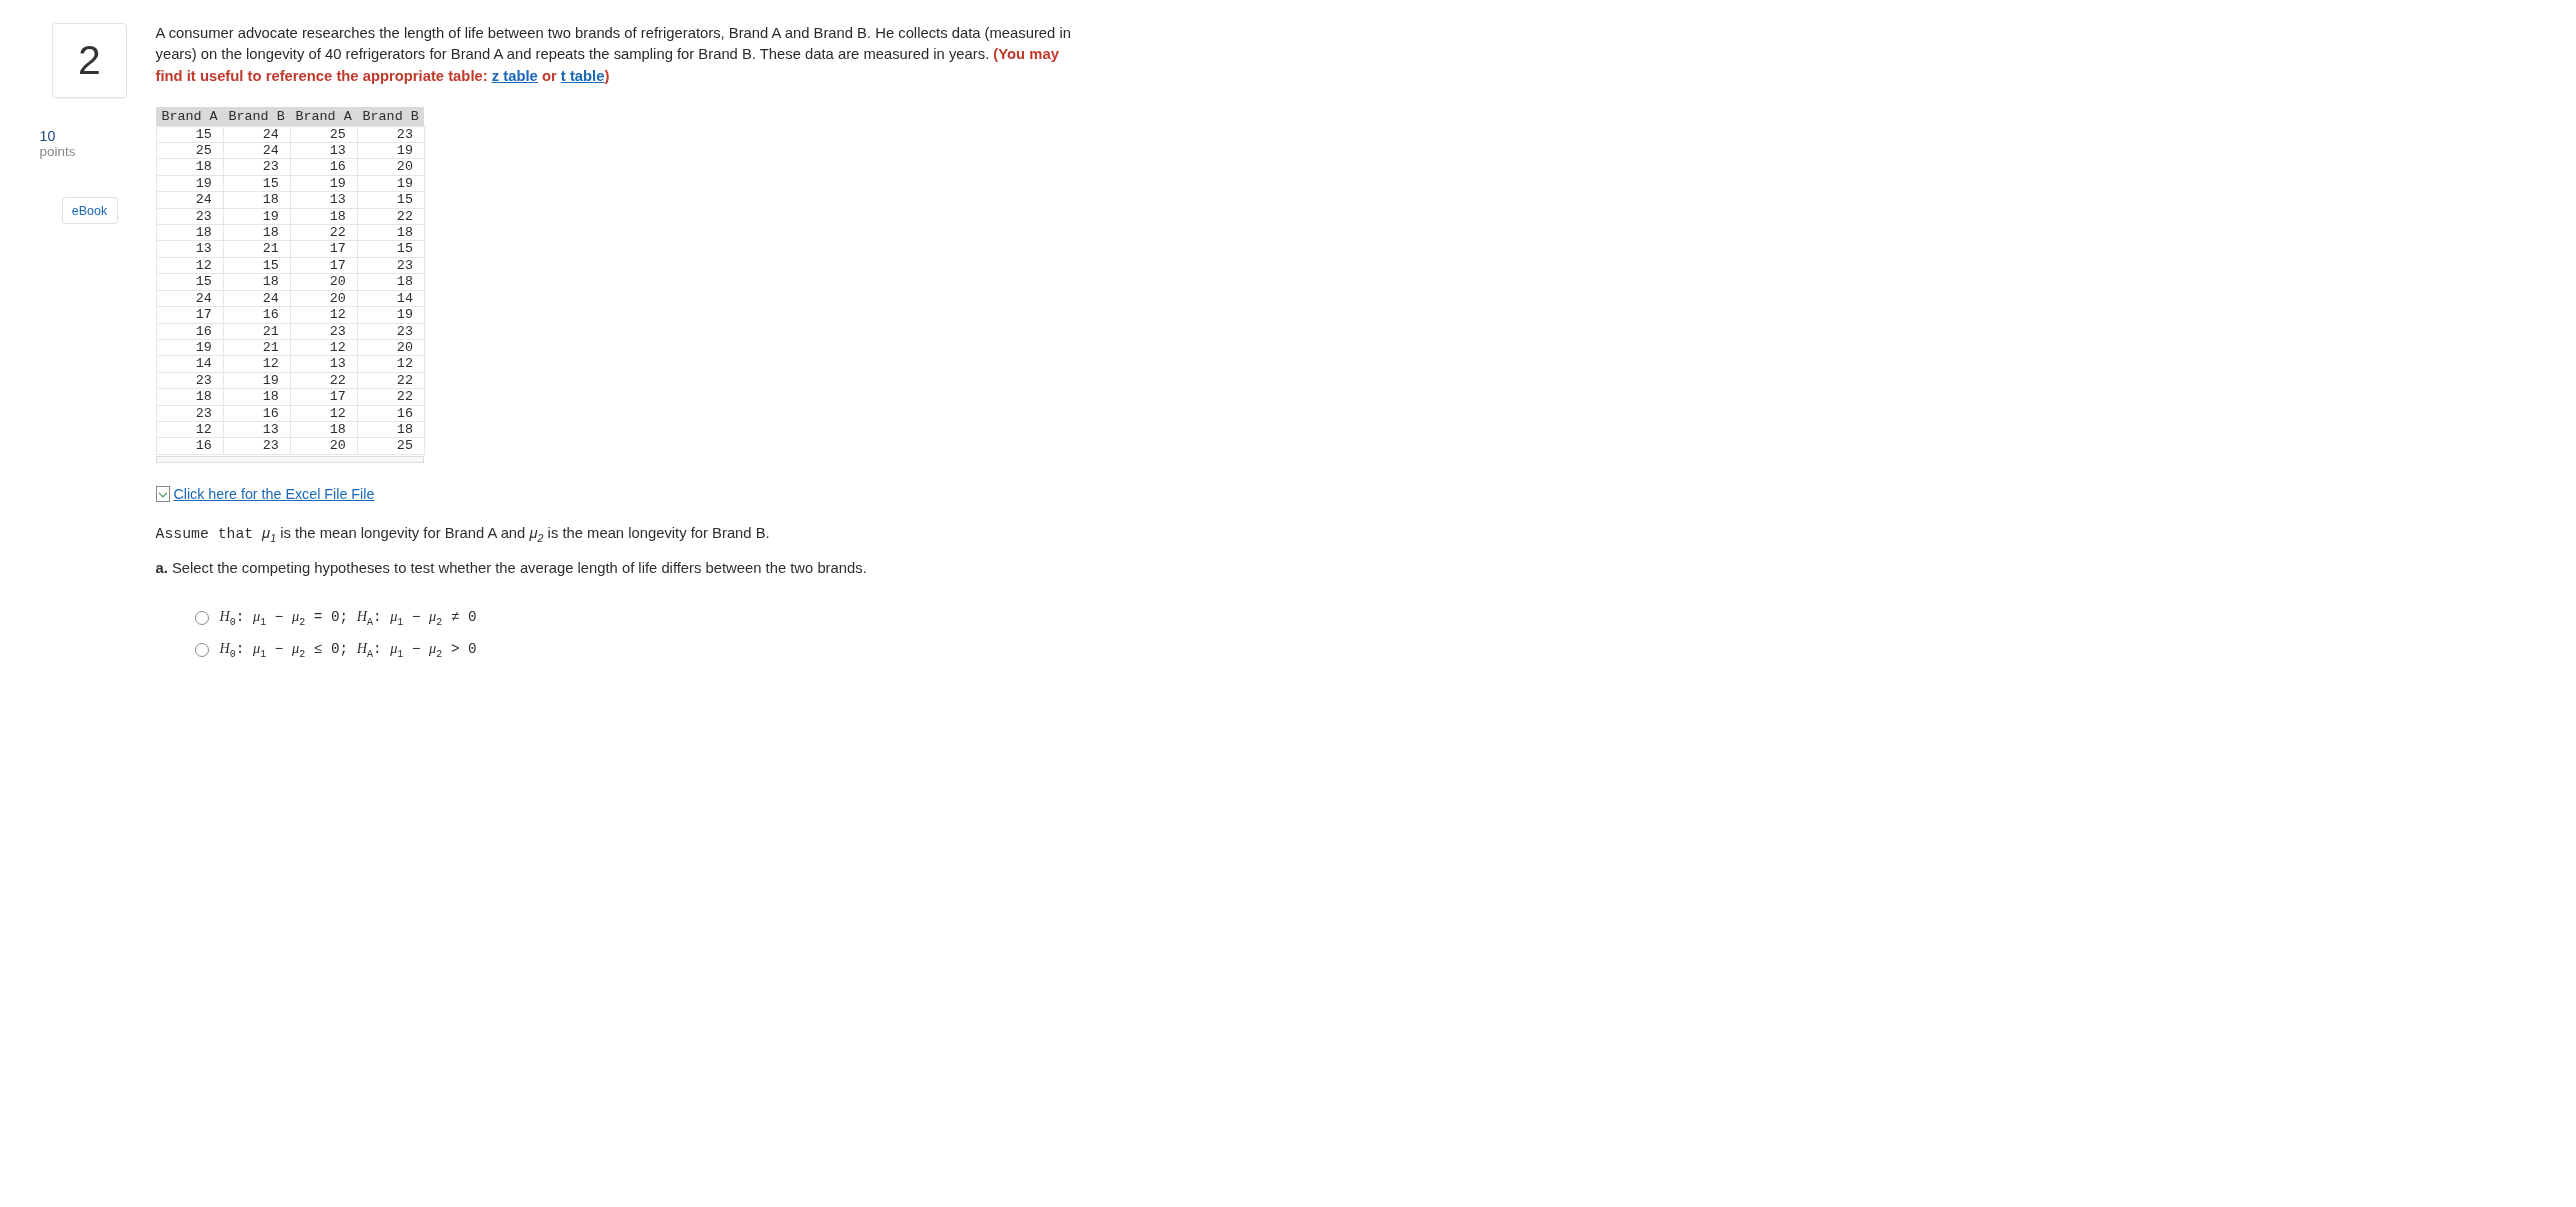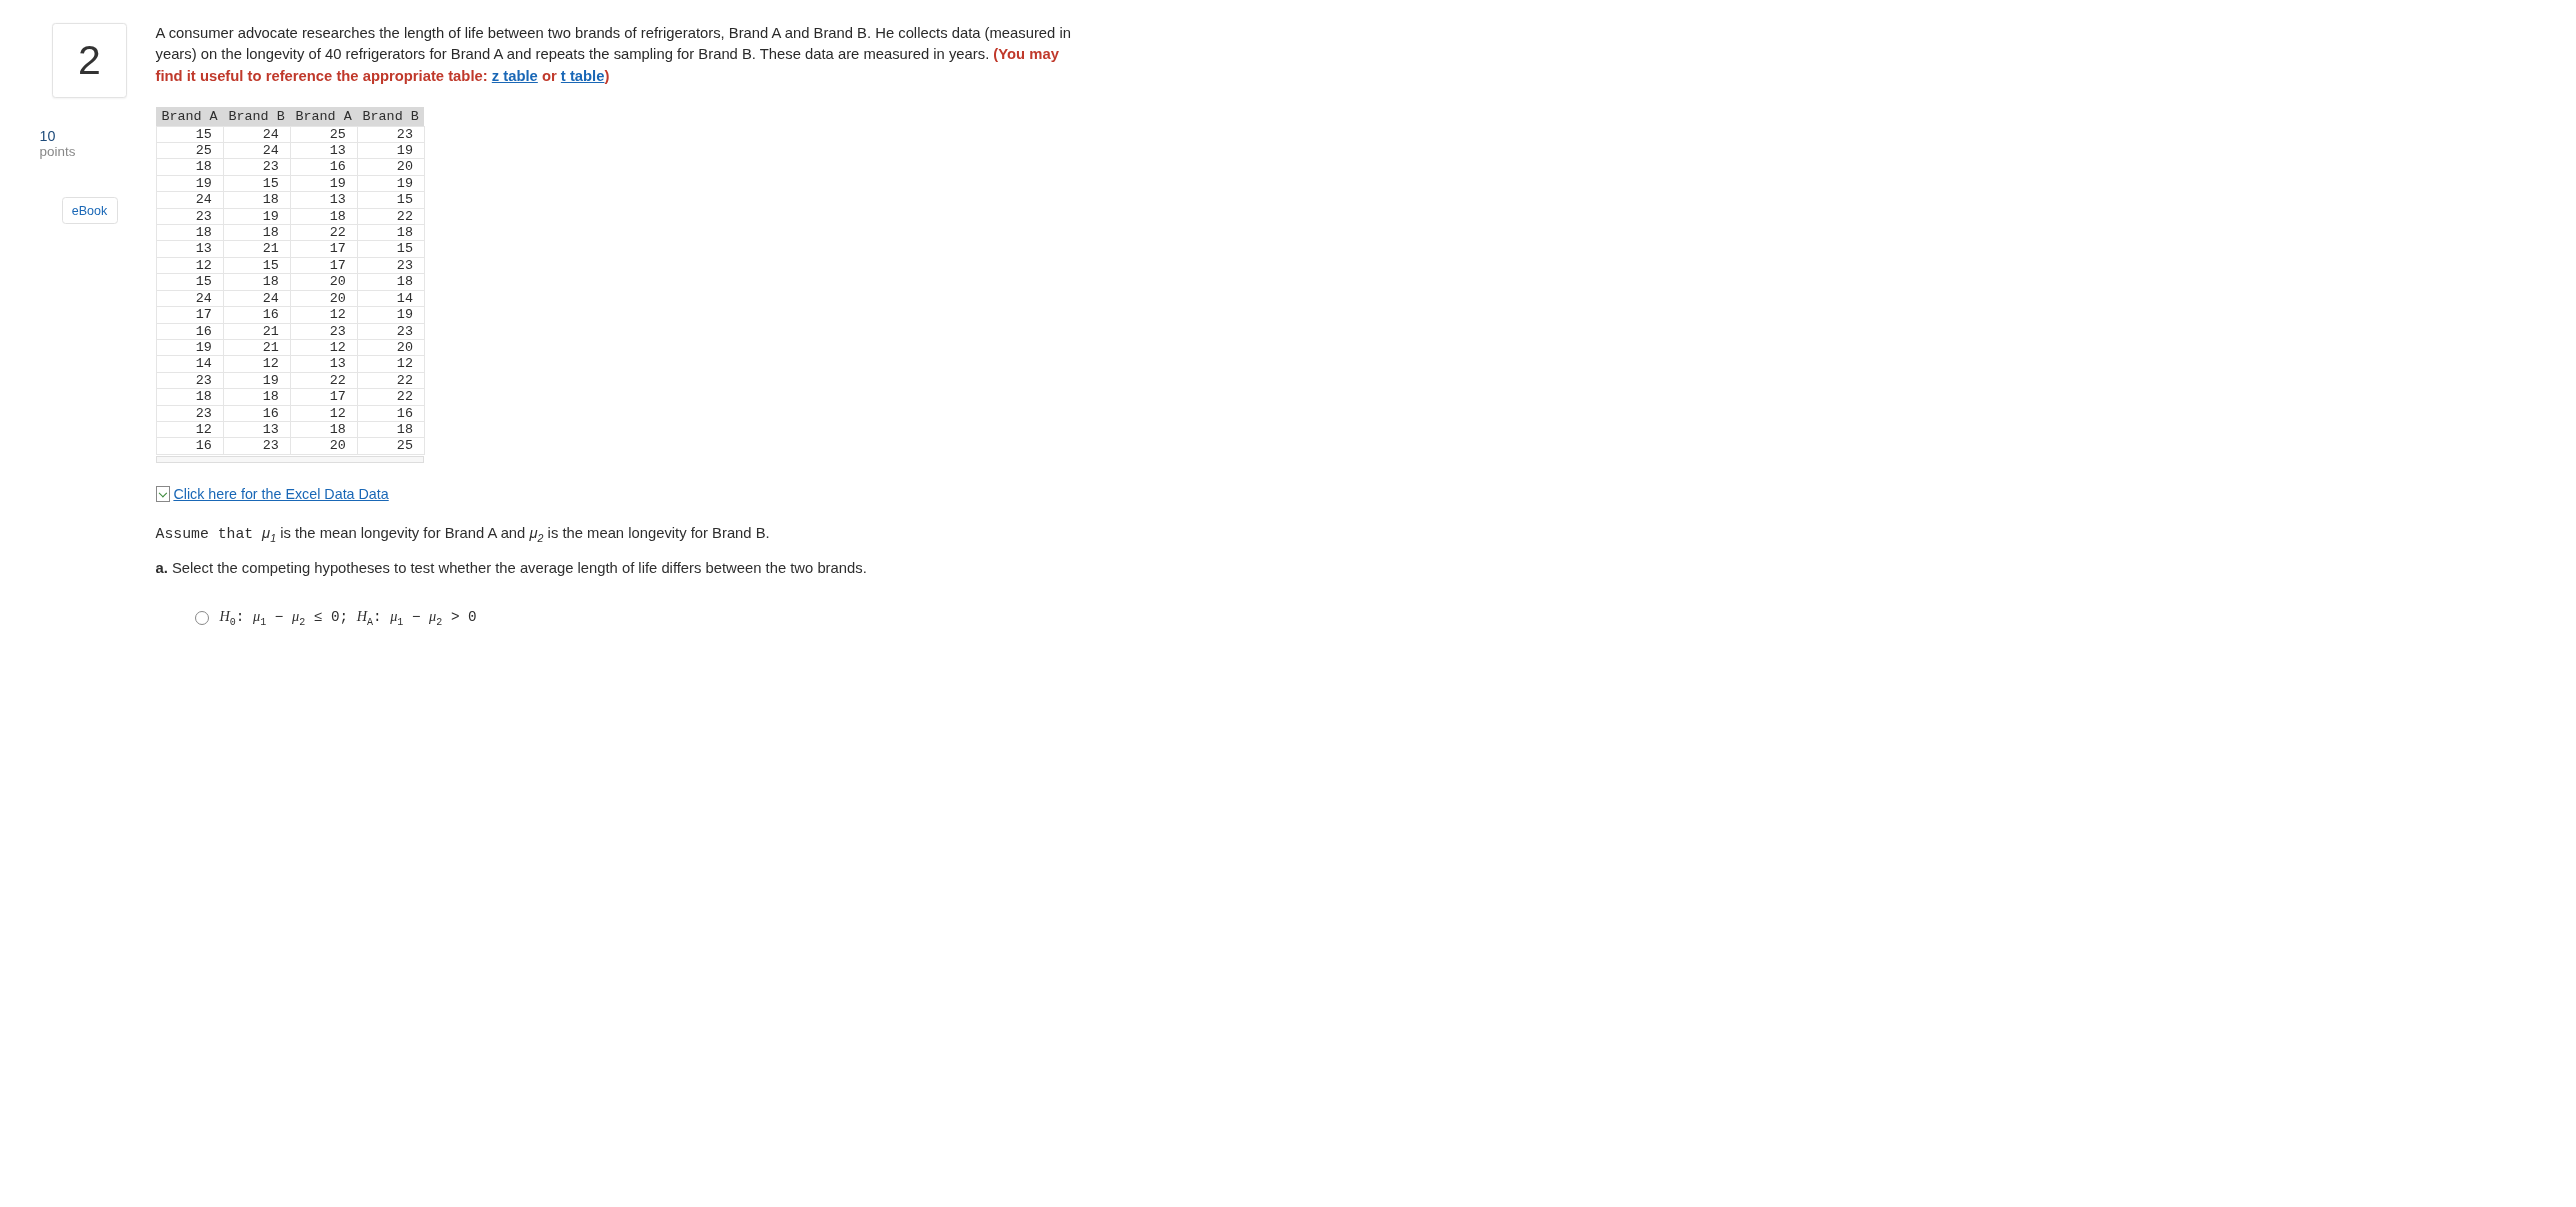--- a/index.html
+++ b/index.html
@@ -215,32 +215,36 @@
             <td>23</td>
             <td>20</td>
             <td>25</td>
           </tr>
         </tbody>
     </table>
     <div class="scroll-stub"></div>
 
     <div class="excel-link">
       <span class="excel-icon"></span>
-      <span class="excel-text"> Click here for the Excel Data Data</span>
+      <span class="excel-text"> Click here for the Excel File File</span>
     </div>
 
     <div class="assume-row">
       <span class="mono">Assume that </span><span class="mui">μ<span class="sub">1</span></span><span> is the mean longevity for Brand A and </span><span class="mui">μ<span class="sub">2</span></span><span> is the mean longevity for Brand B.</span>
     </div>
 
     <div class="part-a">
       <b>a.</b><span> Select the competing hypotheses to test whether the average length of life differs between the two brands.</span>
     </div>
 
     <div class="options" id="options-holder">
+        <div class="opt">
+          <div class="radio"></div>
+          <span class="hyp"><i class="m">H</i><span class="s">0</span>: <i class="m">μ</i><span class="s">1</span> − <i class="m">μ</i><span class="s">2</span> = 0;  <i class="m">H</i><span class="s">A</span>: <i class="m">μ</i><span class="s">1</span> − <i class="m">μ</i><span class="s">2</span> ≠ 0</span>
+        </div>
         <div class="opt">
           <div class="radio"></div>
           <span class="hyp"><i class="m">H</i><span class="s">0</span>: <i class="m">μ</i><span class="s">1</span> − <i class="m">μ</i><span class="s">2</span> ≤ 0;  <i class="m">H</i><span class="s">A</span>: <i class="m">μ</i><span class="s">1</span> − <i class="m">μ</i><span class="s">2</span> &gt; 0</span>
         </div>
       </div>
   </div>
 </div>
 
 
 </body></html>

